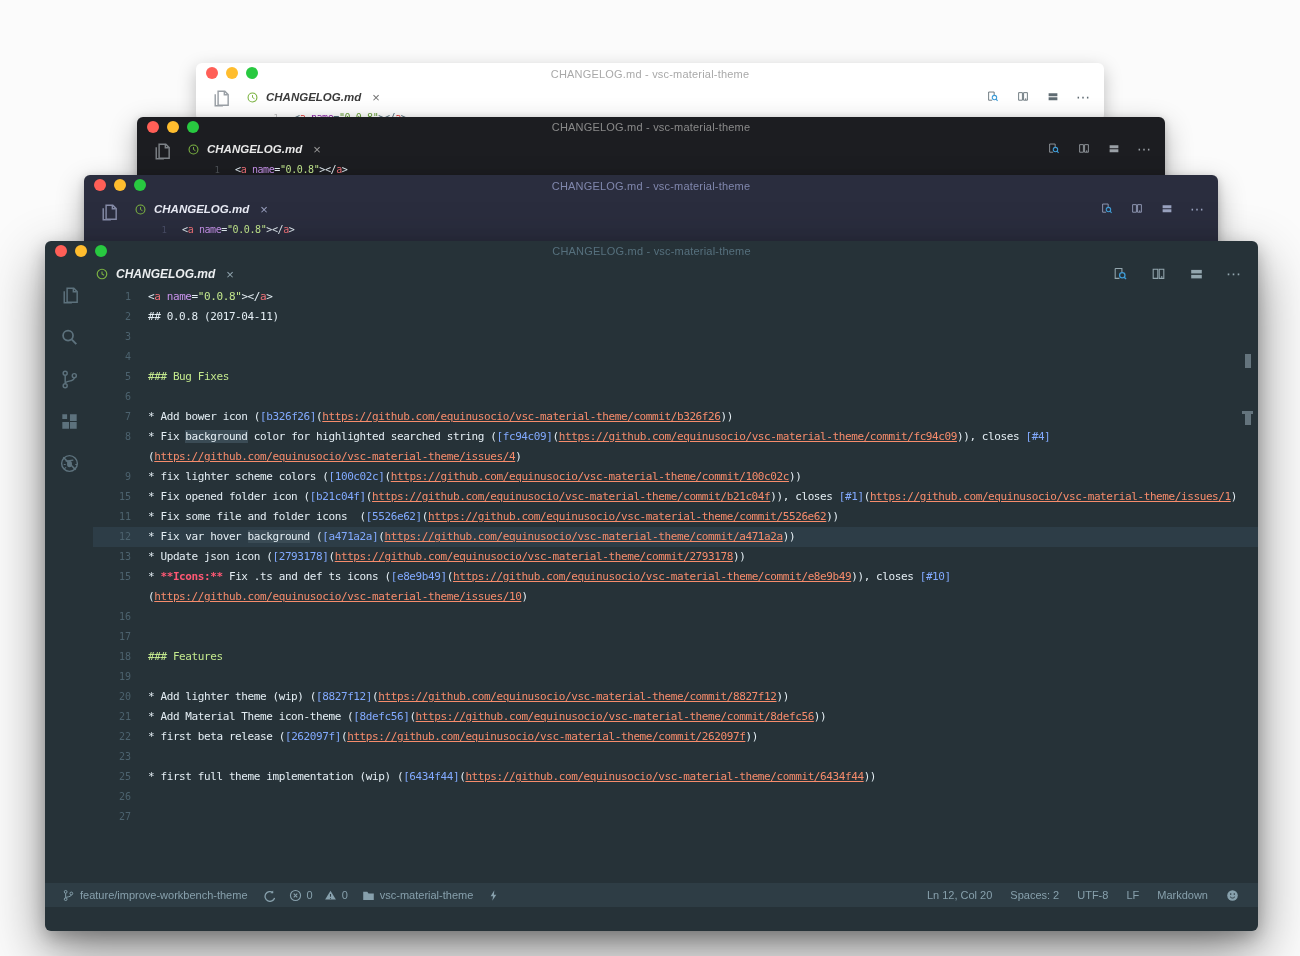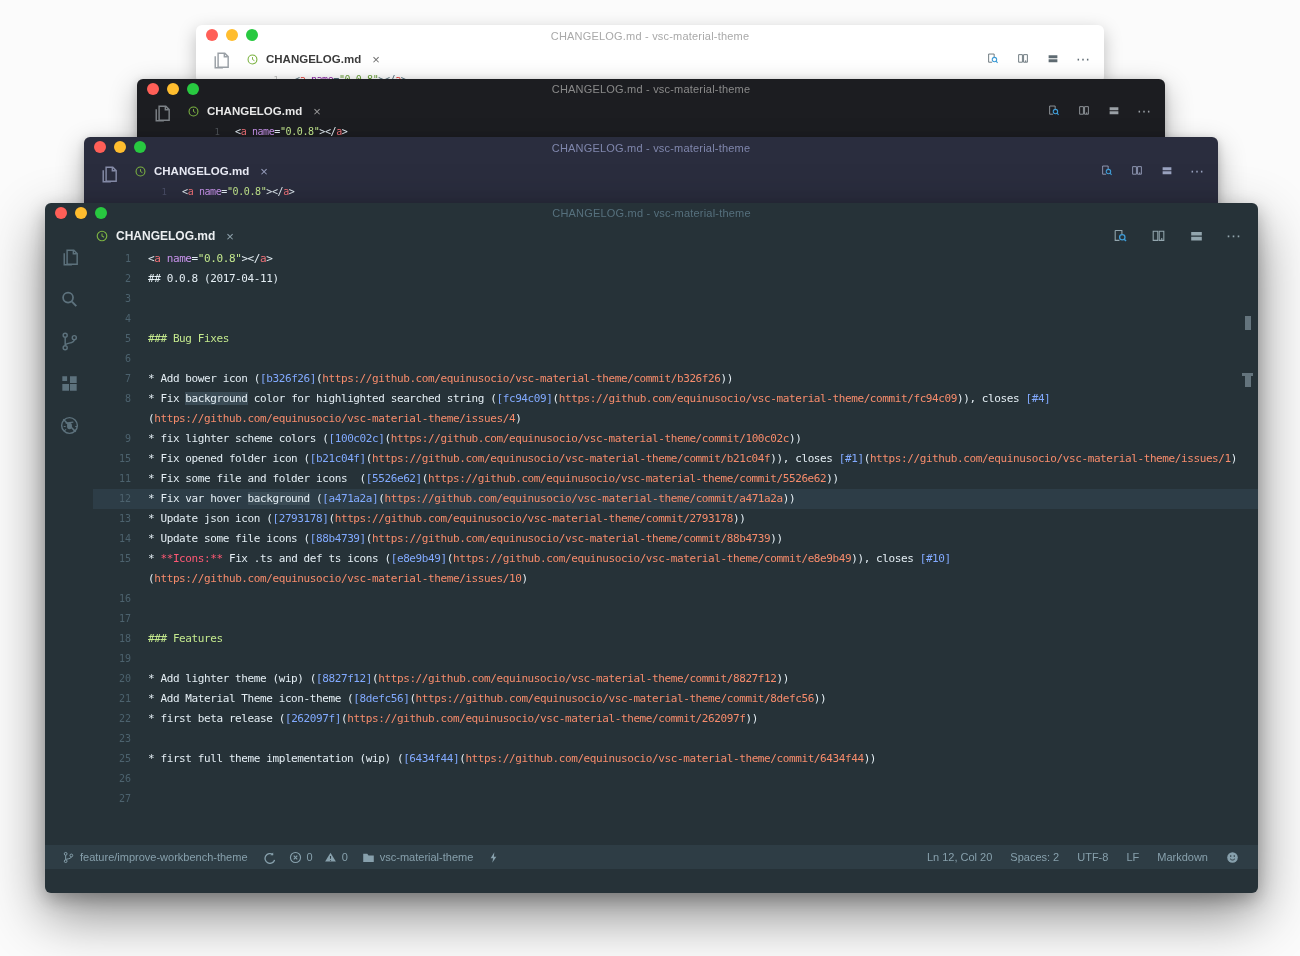--- a/index.html
+++ b/index.html
@@ -3,34 +3,34 @@
 <meta charset="utf-8">
 <style>
   html,body{margin:0;padding:0}
   body{
     width:1300px;height:956px;position:relative;overflow:hidden;
     background:#fbfbfb;
     font-family:"Liberation Sans",sans-serif;
     -webkit-font-smoothing:antialiased;
   }
   .window{position:absolute;border-radius:6px;overflow:hidden;
-    box-shadow:0 10px 28px rgba(0,0,0,.30),0 2px 8px rgba(0,0,0,.18);}
+    box-shadow:0 10px 28px rgba(0,0,0,.30),0 2px 8px rgba(0,0,0,.18);margin-top:38px;}
   .titlebar{height:20px;position:relative;display:flex;align-items:center;justify-content:center;
     font-size:11px;letter-spacing:.2px;}
   .lights{position:absolute;left:10px;top:4px;display:flex;gap:8px}
   .light{width:12px;height:12px;border-radius:50%;}
   .light.red{background:#ff5f57}.light.yellow{background:#ffbd2e}.light.green{background:#28c940}
   .winbody{display:flex;align-items:stretch;}
   .activitybar{width:48px;display:flex;flex-direction:column;align-items:center;flex:none;}
   .ab-item{width:48px;height:42px;display:flex;align-items:center;justify-content:center;}
   .ab-item svg{width:23px;height:23px}
   .main{flex:1;min-width:0;display:flex;flex-direction:column}
   .tabrow{height:26px;display:flex;align-items:center;}
   .tab{display:flex;align-items:center;gap:7px;padding:0 10px 0 2px;height:100%;}
-  .tab .label{font-size:12px;font-weight:700;}
+  .tab .label{font-size:12px;font-weight:700;font-style:italic;}
   .tab .close{font-size:13px;line-height:1;margin-left:4px;}
   .tab-actions{margin-left:auto;display:flex;align-items:center;gap:21px;padding-right:16px;}
   .tab-actions svg{width:17px;height:17px}
   .mini .tabrow{height:24px}
   .mini .tab-actions svg{width:14px;height:14px;}
   .mini .tab-actions{gap:16px;padding-right:13px}
 
   
   .w4{left:45px;top:203px;width:1213px;height:690px;background:#263238;
     box-shadow:0 22px 55px rgba(0,0,0,.45),0 6px 18px rgba(0,0,0,.25);}
@@ -46,22 +46,22 @@
   .gutter{width:55px;flex:none;text-align:right;padding-right:17px;box-sizing:border-box;
     font-family:"DejaVu Sans Mono",monospace;font-size:10px;color:#4c626e;}
   .code-text{font-family:"DejaVu Sans Mono",monospace;font-size:11px;letter-spacing:-.4px;
     white-space:pre;color:#e4eef4;}
   .tk-p{color:#e4eef4}
   .tk-g{color:#c3e88d}
   .tk-tag{color:#f07178}
   .tk-attr{color:#c792ea}
   .tk-str{color:#c3e88d}
   .tk-lk{color:#82aaff}
-  .tk-url{color:#f78c6c;}
-  .tk-b{color:#ff5874;font-weight:normal}
+  .tk-url{color:#f78c6c;text-decoration:underline}
+  .tk-b{color:#ff5874;font-weight:bold}
   .tk-hl{background:#3a4b55;border-radius:0}
   .ruler-mark{position:absolute;background:#64747d;}
   .statusbar{height:24px;background:#2e3d45;display:flex;align-items:center;
     font-size:11px;color:#87a0ac;padding:0 10px;flex:none;}
   .sb-item{display:flex;align-items:center;gap:5px;padding:0 7px;height:100%;}
   .sb-right{margin-left:auto;display:flex;align-items:center;}
   .sb-right .sb-item{padding:0 9px}
   .statusbar svg{width:13px;height:13px}
 
   
@@ -434,24 +434,20 @@
             </div>
             <div class="code-row current">
               <span class="gutter">12</span>
               <span class="code-text"><span class="tk-p">* Fix var hover </span><span class="tk-hl">background</span><span class="tk-p"> (</span><span class="tk-lk">[a471a2a]</span><span class="tk-p">(</span><span class="tk-url">https://github.com/equinusocio/vsc-material-theme/commit/a471a2a</span><span class="tk-p">))</span></span>
             </div>
             <div class="code-row">
               <span class="gutter">13</span>
               <span class="code-text"><span class="tk-p">* Update json icon (</span><span class="tk-lk">[2793178]</span><span class="tk-p">(</span><span class="tk-url">https://github.com/equinusocio/vsc-material-theme/commit/2793178</span><span class="tk-p">))</span></span>
             </div>
             <div class="code-row">
-              <span class="gutter">14</span>
-              <span class="code-text"><span class="tk-p">* Update some file icons (</span><span class="tk-lk">[88b4739]</span><span class="tk-p">(</span><span class="tk-url">https://github.com/equinusocio/vsc-material-theme/commit/88b4739</span><span class="tk-p">))</span></span>
-            </div>
-            <div class="code-row">
               <span class="gutter">15</span>
               <span class="code-text"><span class="tk-p">* </span><span class="tk-b">**Icons:**</span><span class="tk-p"> Fix .ts and def ts icons (</span><span class="tk-lk">[e8e9b49]</span><span class="tk-p">(</span><span class="tk-url">https://github.com/equinusocio/vsc-material-theme/commit/e8e9b49</span><span class="tk-p">)), closes </span><span class="tk-lk">[#10]</span></span>
             </div>
             <div class="code-row">
               <span class="gutter"></span>
               <span class="code-text"><span class="tk-p">(</span><span class="tk-url">https://github.com/equinusocio/vsc-material-theme/issues/10</span><span class="tk-p">)</span></span>
             </div>
             <div class="code-row">
               <span class="gutter">16</span>
               <span class="code-text"></span>

